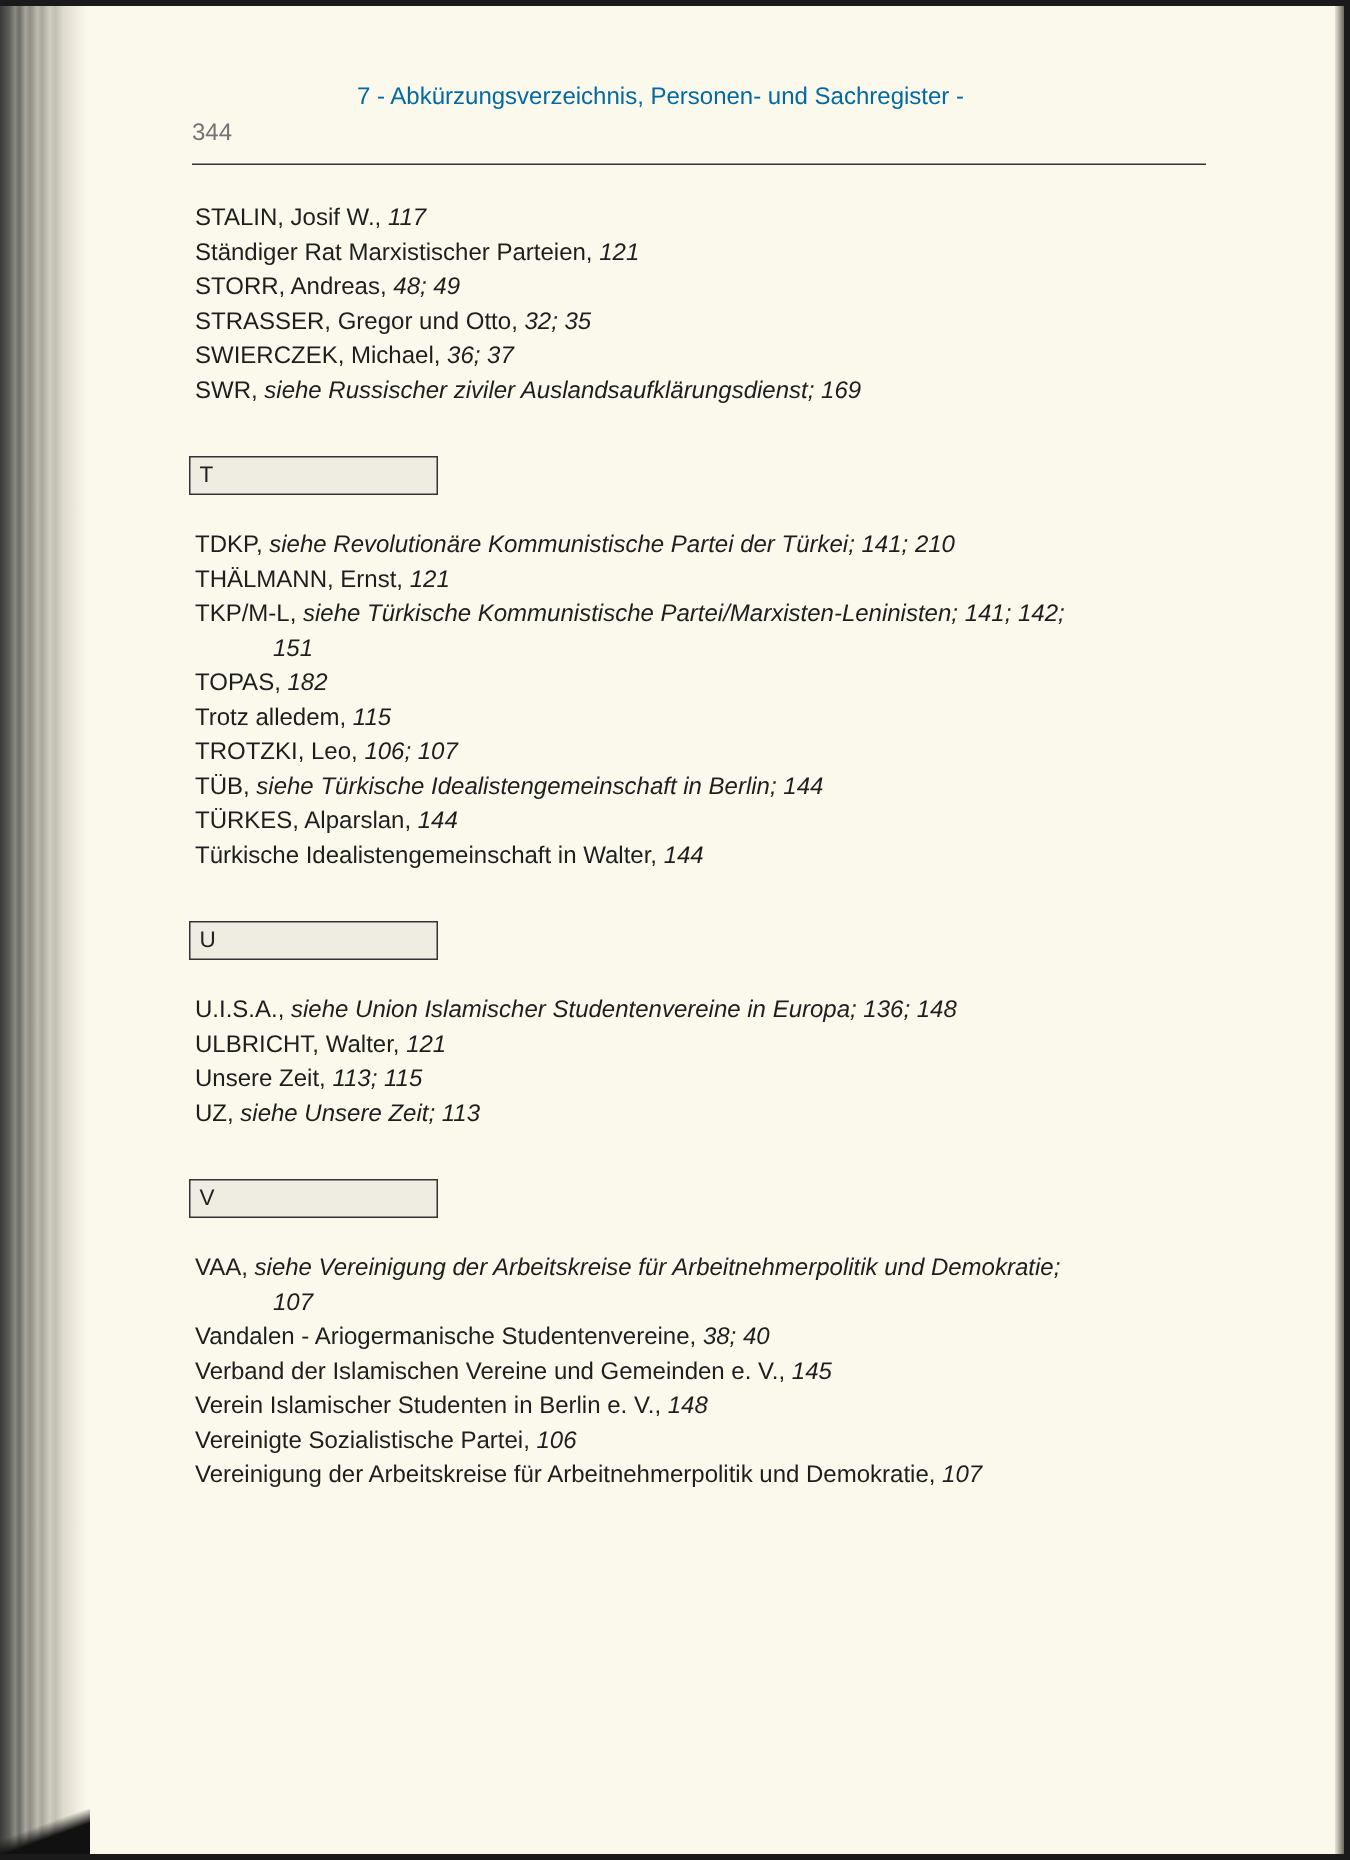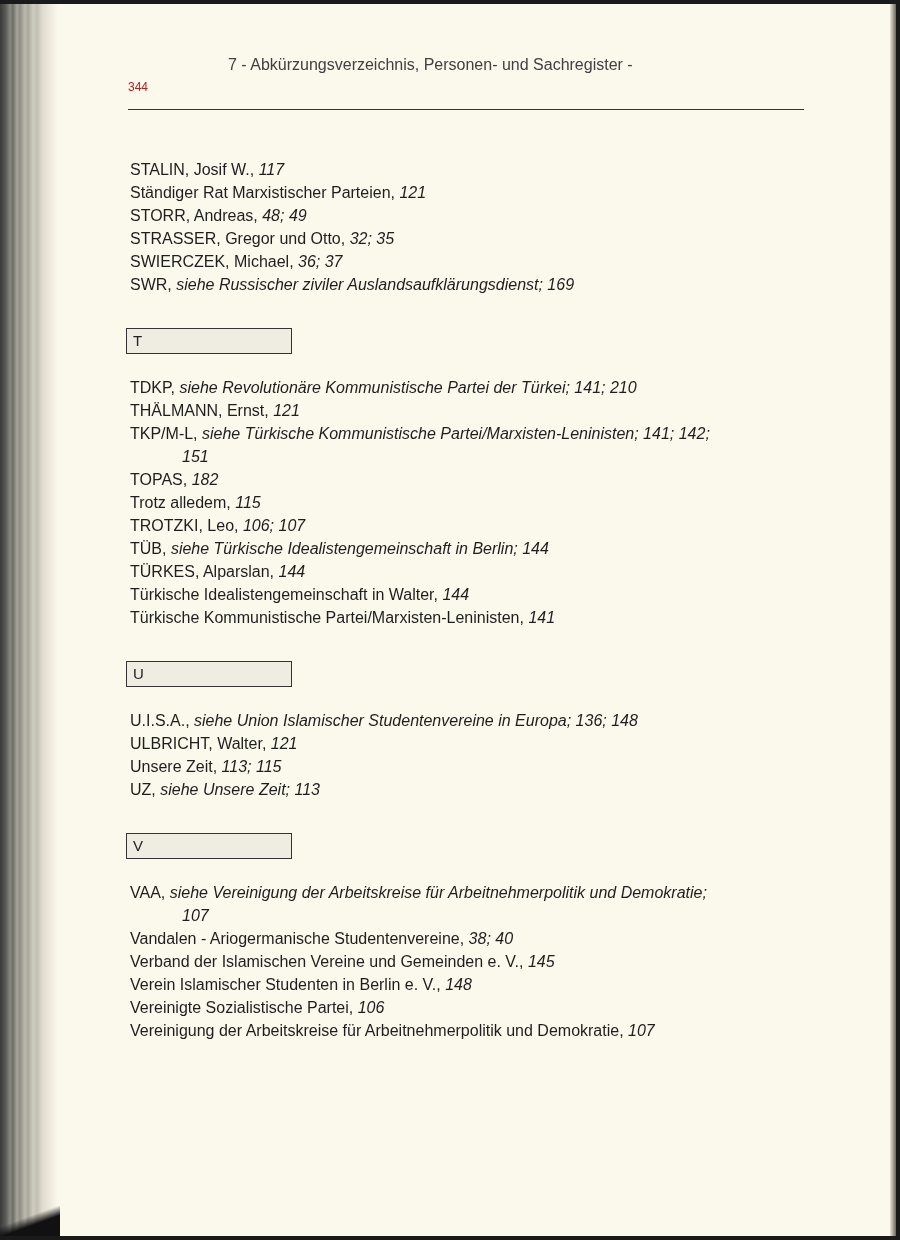--- a/index.html
+++ b/index.html
@@ -25,33 +25,33 @@
     background: linear-gradient(160deg, transparent 40%, #111 60%);
   }
   .right-edge {
     position: absolute; right: 0; top: 0; width: 6px; height: 100%;
     background: linear-gradient(to right, #e8e4d6, #6b675e);
   }
   .header {
     position: absolute; left: 128px; top: 48px; width: 676px; height: 60px;
   }
   .page-number {
-    position: absolute; left: 0; top: 28px; font-size: 12px; color: #b91c1c;
+    position: absolute; left: 0; top: 28px; font-size: 16px; color: #737373;
   }
   .running-title {
-    position: absolute; left: 100px; top: 4px; font-size: 16px; color: #404040;
+    position: absolute; left: 110px; top: 4px; font-size: 16px; color: #0369a1;
     white-space: nowrap;
   }
   .header-rule {
     position: absolute; left: 128px; top: 105px; width: 676px; height: 1px;
     background: #333;
   }
   .content {
     position: absolute; left: 130px; top: 130px; width: 680px;
-    color: #1e1e1e; font-size: 16px; margin-top: 24px;
+    color: #1e1e1e; font-size: 16px;
   }
   .entry { line-height: 23px; white-space: nowrap; }
   .entry .cont { display: block; padding-left: 52px; }
   .entry i { font-style: italic; }
   .letter-box {
     width: 166px; height: 26px; border: 1.5px solid #333; background: #efece2;
     box-sizing: border-box; padding: 3px 6px; font-size: 15px; color: #222;
     margin: 0 0 22px -4px;
   }
   .section-gap { height: 32px; }
@@ -84,21 +84,20 @@
         <div class="letter-box">T</div>
         <div class="entry"><span>TDKP, </span><i>siehe Revolutionäre Kommunistische Partei der Türkei</i><i>; 141; 210</i></div>
         <div class="entry"><span>THÄLMANN, Ernst, </span><i>121</i></div>
         <div class="entry"><span>TKP/M-L, </span><i>siehe Türkische Kommunistische Partei/Marxisten-Leninisten</i><i>; 141; 142;</i><i class="cont">151</i></div>
         <div class="entry"><span>TOPAS, </span><i>182</i></div>
         <div class="entry"><span>Trotz alledem, </span><i>115</i></div>
         <div class="entry"><span>TROTZKI, Leo, </span><i>106; 107</i></div>
         <div class="entry"><span>TÜB, </span><i>siehe Türkische Idealistengemeinschaft in Berlin</i><i>; 144</i></div>
         <div class="entry"><span>TÜRKES, Alparslan, </span><i>144</i></div>
         <div class="entry"><span>Türkische Idealistengemeinschaft in Walter, </span><i>144</i></div>
-        <div class="entry"><span>Türkische Kommunistische Partei/Marxisten-Leninisten, </span><i>141</i></div>
       </div>
       <div class="section-gap"></div>
       <div>
         <div class="letter-box">U</div>
         <div class="entry"><span>U.I.S.A., </span><i>siehe Union Islamischer Studentenvereine in Europa</i><i>; 136; 148</i></div>
         <div class="entry"><span>ULBRICHT, Walter, </span><i>121</i></div>
         <div class="entry"><span>Unsere Zeit, </span><i>113; 115</i></div>
         <div class="entry"><span>UZ, </span><i>siehe Unsere Zeit</i><i>; 113</i></div>
       </div>
       <div class="section-gap"></div>

